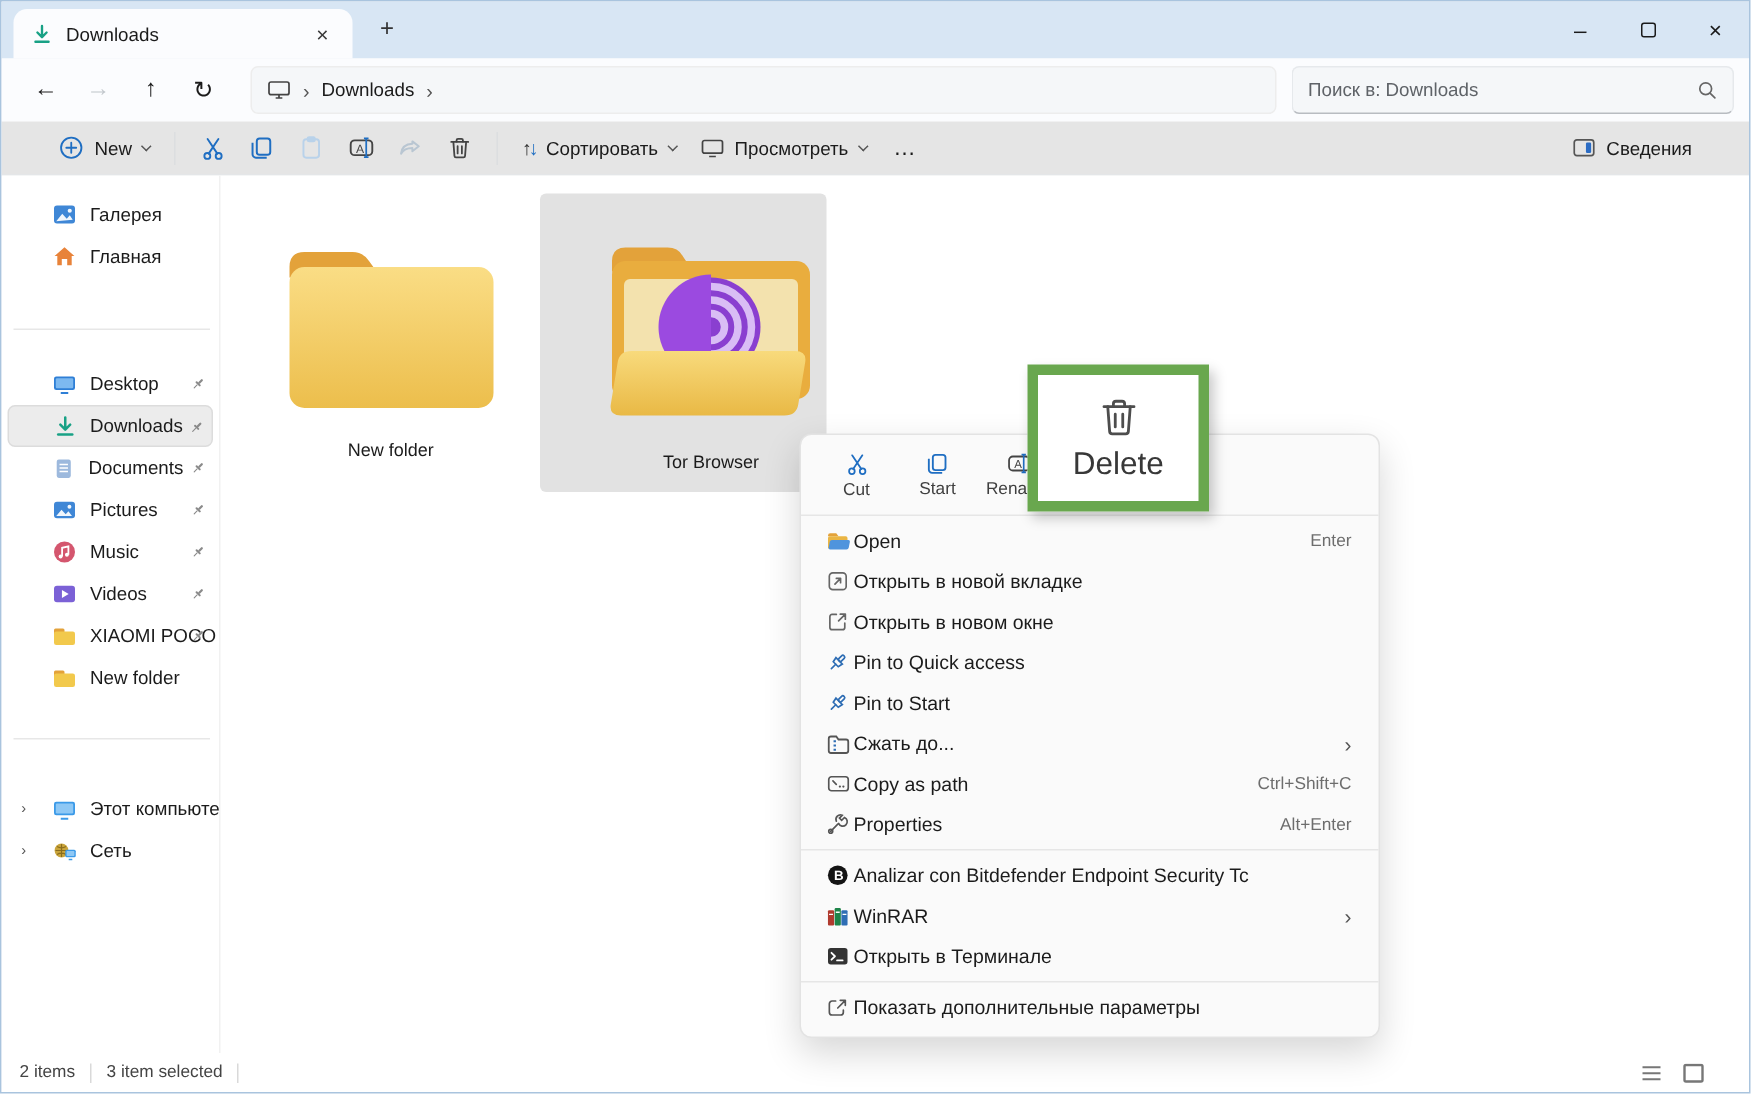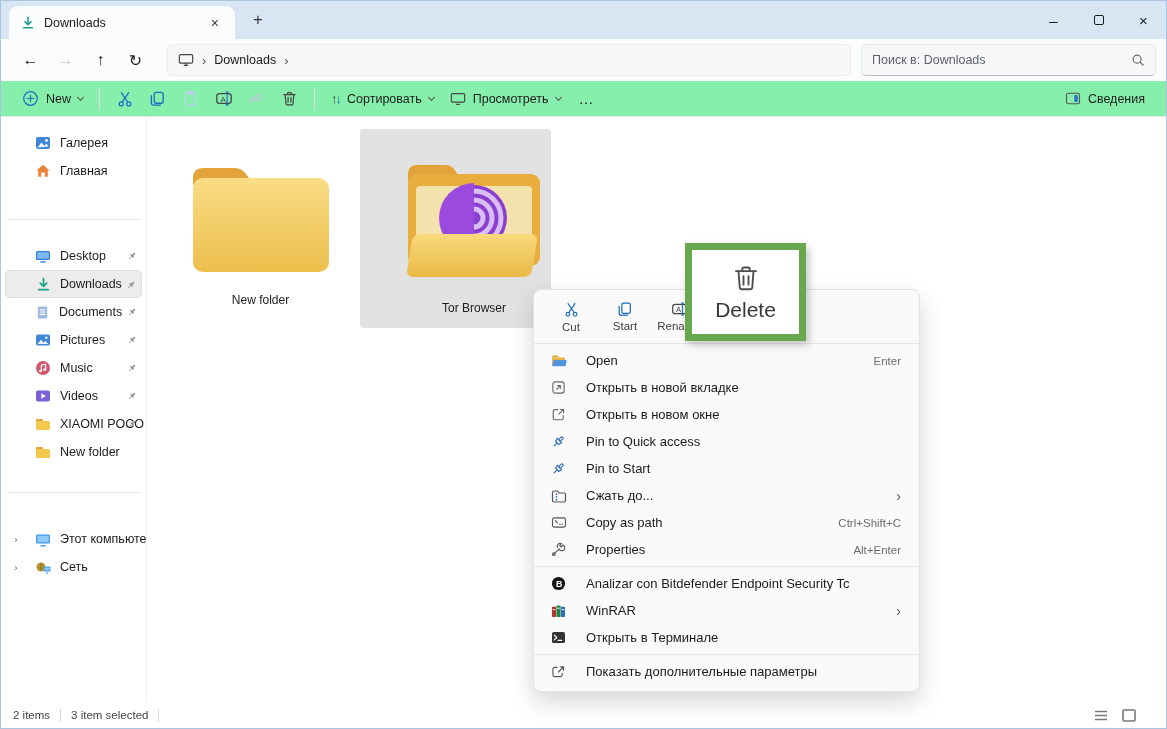--- a/index.html
+++ b/index.html
@@ -38,22 +38,22 @@
     border-radius:5px; display:flex; align-items:center; padding:0 10px; gap:8px; }
   .crumb { font-size:12.5px; }
   .crumb-chev { color:#555; font-size:13px; }
   .searchbox { width:295px; height:32px; background:#f5f7f9; border:1px solid #e6e9ec;
     border-bottom:1px solid #b8bcc1; border-radius:5px; display:flex; align-items:center; padding:0 10px; }
   .searchbox input { border:none; outline:none; background:transparent; flex:1;
     font-family:"Liberation Sans",sans-serif; font-size:12.5px; color:#15803d; }
   .searchbox input::placeholder { color:#5f6368; opacity:1; }
 
   
-  .toolbar { position:absolute; left:0; top:80px; width:100%; height:36px; background:#86efac;
-    border-bottom:1px solid #e4e6e8; display:flex; align-items:center; padding:0 13px;text-align:right; }
+  .toolbar { position:absolute; left:0; top:80px; width:100%; height:36px; background:#e5e5e5;
+    border-bottom:1px solid #e4e6e8; display:flex; align-items:center; padding:0 30px;text-align:right; }
   .tb-btn { display:flex; align-items:center; gap:7px; padding:5px 8px; border-radius:4px; font-size:12.5px; }
   .tb-icon-btn { width:33px; height:28px; display:flex; align-items:center; justify-content:center; border-radius:4px; }
   .tb-divider { width:1px; height:22px; background:#dcdee0; margin:0 8px; }
   .chev-down { width:5px; height:5px; border-right:1.2px solid #555; border-bottom:1.2px solid #555;
     transform:rotate(45deg); margin-top:-3px; }
   .sort-glyphs { font-size:13px; letter-spacing:-2px; }
   .sort-up { color:#333; } .sort-down { color:#1f6ec2; }
   .more-btn { font-size:15px; letter-spacing:1px; padding:0 10px; color:#1b1b1b; }
   .details-btn { margin-left:auto; display:flex; align-items:center; gap:7px; font-size:12.5px; padding:5px 8px; }
 
@@ -78,21 +78,21 @@
   .tile-label { margin-top:14px; font-size:12px; color:#1b1b1b; }
 
   
   .context-menu { position:absolute; left:532px; top:288px; width:387px; background:#fafafa;
     border:1px solid #e3e3e3; border-radius:8px; box-shadow:0 10px 24px rgba(0,0,0,.16);
     padding:4px 0 6px; z-index:5; }
   .cmd-row { height:46px; display:flex; align-items:flex-start; padding:4px 10px 0 14px; gap:8px; }
   .cmd { width:46px; display:flex; flex-direction:column; align-items:center; gap:3px; padding-top:3px; border-radius:4px; }
   .cmd-label { font-size:11.5px; color:#3f3f3f; }
   .menu-sep { border:none; border-top:1px solid #e6e6e6; margin:3px 0; }
-  .menu-item { height:27px; display:flex; align-items:center; padding:0 14px 0 12px; gap:19px; margin:0 4px; border-radius:4px; }
+  .menu-item { height:27px; display:flex; align-items:center; padding:0 14px 0 12px; gap:2px; margin:0 4px; border-radius:4px; }
   .mi-icon { width:17px; display:flex; justify-content:center; }
   .mi-label { flex:1; font-size:13px; white-space:nowrap; overflow:hidden; }
   .mi-shortcut { font-size:11.5px; color:#6d6d6d; }
   .mi-chev { font-size:14px; color:#555; }
 
   
   .annotation-box { position:absolute; left:684px; top:242px; width:121px; height:98px;
     border:7px solid #69a74e; background:#fff; z-index:10;
     display:flex; flex-direction:column; align-items:center; justify-content:center; gap:5px;
     box-shadow:3px 4px 8px rgba(0,0,0,.22); }

